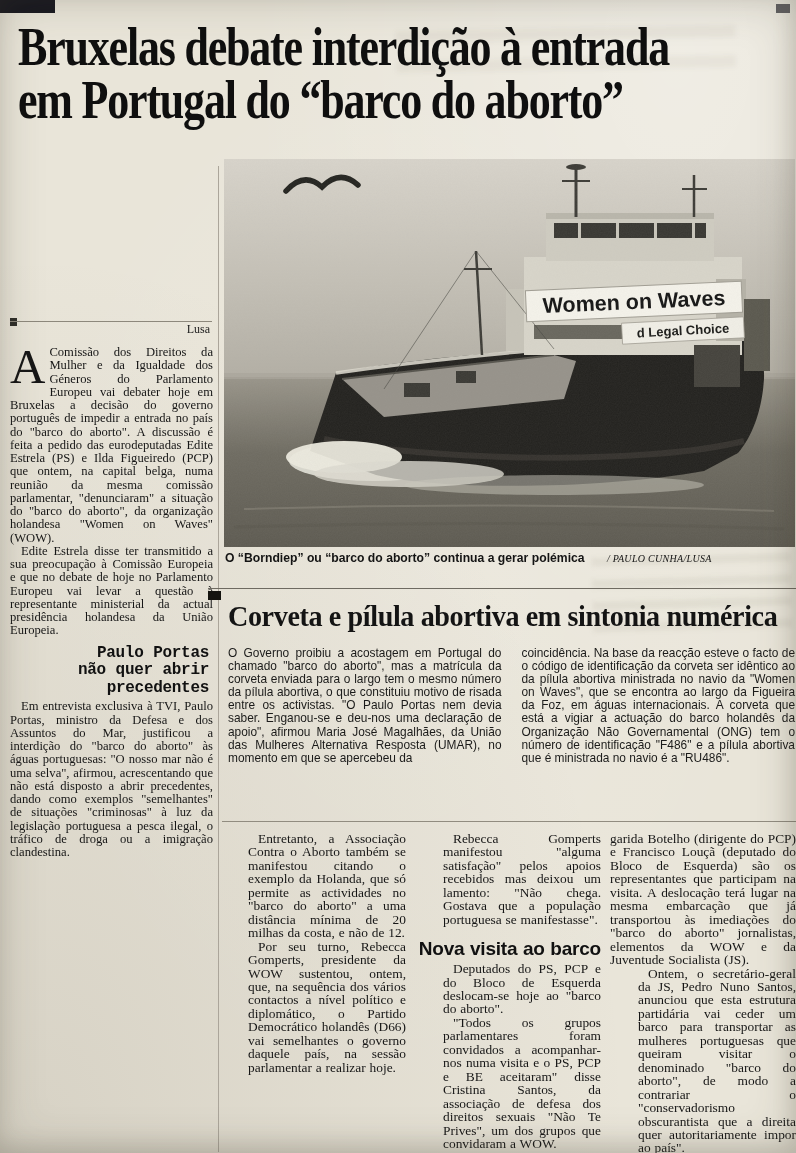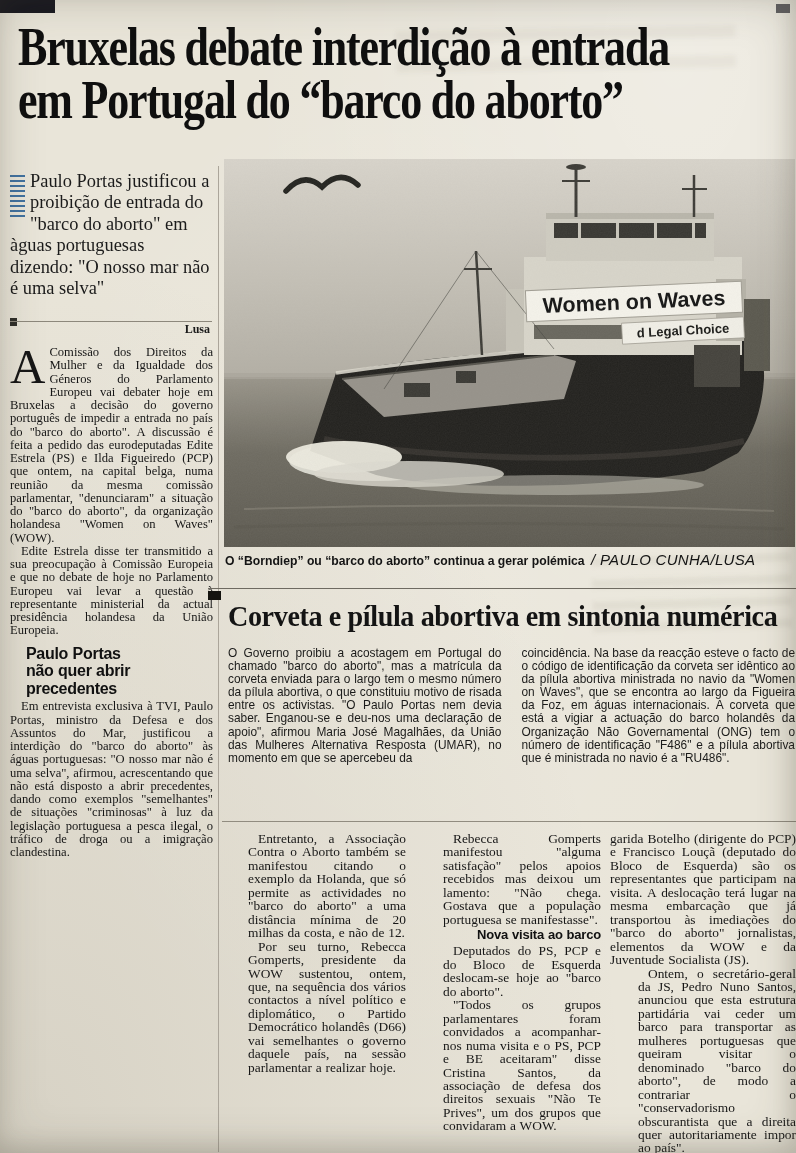--- a/index.html
+++ b/index.html
@@ -29,40 +29,40 @@
   .headline .hl-line { display:block; }
 
   .lead { position:absolute; left:10px; top:171px; width:201px;
     font-size:18.4px; line-height:1.165; color:#1b1b1b; }
   .lead-dashes { float:left; width:15px; height:43px; margin:4px 5px 0 0;
     background:repeating-linear-gradient(to bottom, #41719f 0 2px, rgba(65,113,159,0) 2px 5px); }
 
   .byline-row { position:absolute; left:10px; top:318px; width:202px; height:20px; }
   .byline-row .bar { position:absolute; left:0; right:0; top:3px; height:1px; background:#8d887c; }
   .byline-row .tick { position:absolute; left:0; top:0; width:7px; height:8px; background:#2f2e2a; }
-  .byline-row .byline { position:absolute; right:2px; top:4px; font-weight:700; font-size:12px; }
+  .byline-row .byline { position:absolute; right:2px; top:4px; font-weight:400; font-size:12px; }
 
   .vrule { position:absolute; left:218px; top:166px; width:1px; height:986px; background:#aba59a; }
 
   .article1 { position:absolute; left:10px; top:346px; width:203px;
     font-size:12.6px; line-height:13.25px; text-align:justify; color:#161616;
     word-spacing:.4px; }
   .article1 p { margin:0; }
   .article1 p.ind { text-indent:11px; }
   .dropcap { float:left; font-size:49px; line-height:39px; padding:1px 4px 0 0; font-weight:400; }
-  .subhead1 { margin:7px 16px 3px; font-family:Liberation Sans, sans-serif; font-weight:700;
-    font-size:16px; line-height:1.1; text-align:left; letter-spacing:-.3px; text-indent:0; color:#111; }
+  .subhead1 { margin:7px 4px 3px; font-family:Liberation Mono, monospace; font-weight:700;
+    font-size:16px; line-height:1.1; text-align:right; letter-spacing:-.3px; text-indent:0; color:#111; }
 
   .photo { position:absolute; left:224px; top:159px; width:571px; height:388px; overflow:hidden;
     background:#c6c2b8; }
   .photo svg { display:block; }
 
   .caption { position:absolute; left:225px; top:551px; width:570px;
     font-family:"Liberation Sans", sans-serif; font-size:12.2px; font-weight:700; color:#141414; }
-  .cap-credit { font-weight:400; font-style:italic; font-size:15px; letter-spacing:.3px; margin-left:3px; }
+  .cap-credit { font-weight:400; font-style:italic; font-size:10px; letter-spacing:.3px; margin-left:19px;font-family:Liberation Serif, serif; }
 
   .rule2 { position:absolute; left:208px; top:588px; width:588px; height:1px; background:#6e6a61; }
   .rule2-square { position:absolute; left:208px; top:591px; width:13px; height:9px; background:#14130f; }
 
   .headline2 { position:absolute; left:228px; top:601px; width:566px; margin:0;
     font-family:"Liberation Serif", serif; font-weight:600; font-size:29px; line-height:1.05;
     letter-spacing:-.4px; color:#141414; transform:scaleX(.97); transform-origin:0 0; white-space:nowrap; }
 
   .intro { position:absolute; left:228px; top:647px; width:567px; display:flex; gap:20px;
     font-family:"Liberation Sans", sans-serif; font-size:11.9px; line-height:13.1px;
@@ -70,22 +70,22 @@
   .intro .icol { flex:1; }
 
   .rule3 { position:absolute; left:222px; top:821px; width:574px; height:1px; background:#918c80; }
 
   .bottom { position:absolute; left:220px; top:832px; width:578px; display:flex; gap:9px;
     font-family:"Liberation Serif", serif; font-size:13.4px; line-height:13.45px;
     text-align:justify; color:#161616; word-spacing:.5px; }
   .bottom .bcol { width:186px; }
   .bottom p { margin:0; }
   .bottom p.ind { text-indent:10px;padding-left:28px; }
-  .subhead2 { margin:2px 0 2px; font-family:"Liberation Sans", sans-serif; font-weight:700;
-    font-size:13px; line-height:1.1; text-align:right; letter-spacing:-.2px; color:#111; }
+  .subhead2 { margin:13px 0 2px; font-family:"Liberation Sans", sans-serif; font-weight:700;
+    font-size:19px; line-height:1.1; text-align:right; letter-spacing:-.2px; color:#111; }
 
   .smudge { position:absolute; pointer-events:none; filter:blur(2px); }
   .smudge.s1 { right:4px; top:555px; width:200px; height:80px;
     background:repeating-linear-gradient(180deg, rgba(105,95,75,.07) 0 9px, transparent 9px 22px);
     transform:rotate(-1.5deg); }
   .smudge.s2 { right:60px; top:28px; width:340px; height:60px;
     background:repeating-linear-gradient(180deg, rgba(105,95,75,.06) 0 12px, transparent 12px 30px);
     transform:rotate(-1deg); }
 </style>
 </head>
@@ -96,24 +96,20 @@
   <div class="corner-mark"></div>
   <div class="top-right-mark"></div>
   <div class="smudge s2"></div>
   <div class="smudge s1"></div>
 
   <h1 class="headline">
     <span class="hl-line">Bruxelas debate interdição à entrada</span>
     <span class="hl-line">em Portugal do “barco do aborto”</span>
   </h1>
 
-  <div class="lead">
-    <span class="lead-dashes"></span>
-    <span>Paulo Portas justificou a proibição de entrada do "barco do aborto" em àguas portuguesas dizendo: "O nosso mar não é uma selva"</span>
-  </div>
 
   <div class="byline-row">
     <span class="tick"></span>
     <span class="bar"></span>
     <span class="byline">Lusa</span>
   </div>
 
   <div class="vrule"></div>
 
   <div class="article1">

